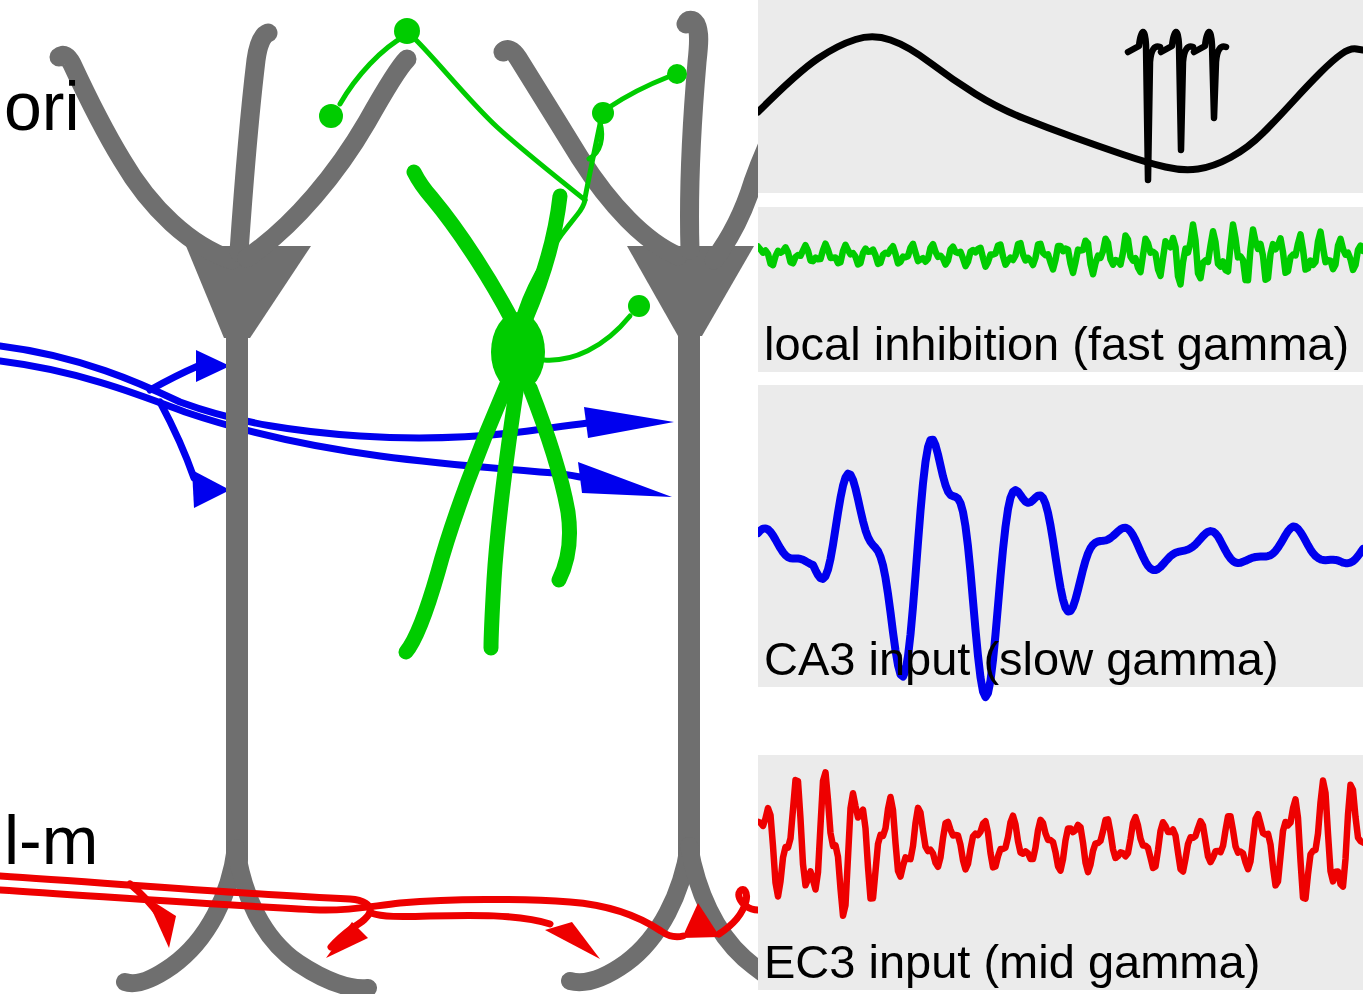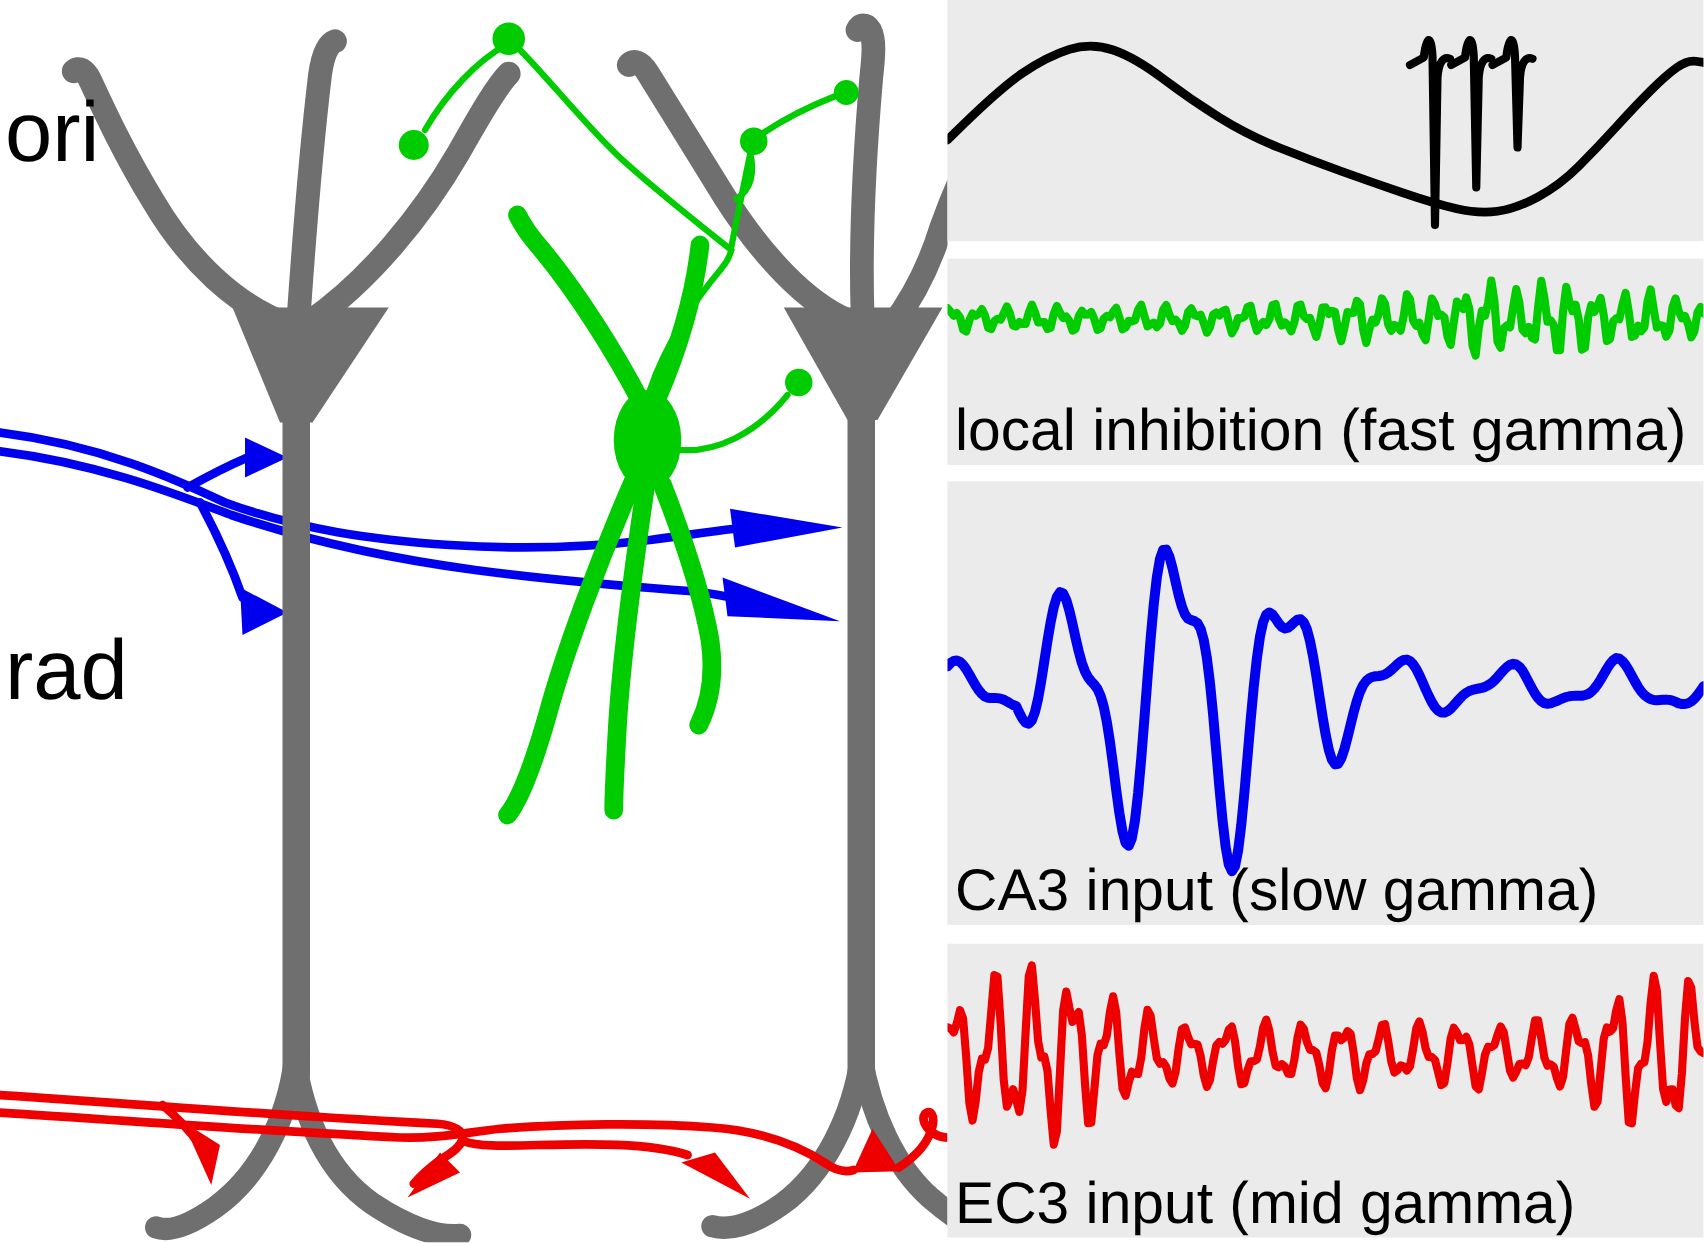--- a/index.html
+++ b/index.html
@@ -15,21 +15,21 @@
   }
   #label-ori{top:72px;}
   #label-pyr{top:242px;}
   #label-rad{top:502px;}
   #label-lm{top:806px;}
   .panel{
     position:absolute;left:758px;width:605px;background:var(--panel,#ebebeb);
   }
   #panel-theta{top:0;height:193px;}
   #panel-fast{top:207px;height:165px;}
-  #panel-slow{top:385px;height:355px;}
+  #panel-slow{top:385px;height:302px;}
   #panel-mid{top:755px;height:235px;}
   .panel svg{position:absolute;left:0;top:0;}
   .trace{fill:none;stroke-linecap:round;stroke-linejoin:round;}
   .panel-label{
     position:absolute;left:6px;bottom:4px;color:var(--text,#000);
     font-size:47px;line-height:1.05;white-space:nowrap;
   }
   .gray-stroke{stroke:var(--gray);fill:none;stroke-linecap:round;stroke-linejoin:round;}
   .gray-fill{fill:var(--gray);stroke:none;}
   .blue-stroke{stroke:var(--blue);fill:none;stroke-linecap:round;stroke-linejoin:round;}
@@ -105,21 +105,21 @@
       <path class="red-stroke" stroke-width="7" d="M 719,934 C 733,925 743,913 746,901 C 748,892 744,887 740,891 C 737,895 740,902 746,906 C 750,909 754,910 758,910"></path>
       <path class="red-stroke" stroke-width="7" d="M 130,884 C 142,894 152,905 160,916"></path>
       <polygon class="red-fill" points="146,897 176,916 169,948"></polygon>
       <polygon class="red-fill" points="352,922 368,938 326,958"></polygon>
       <polygon class="red-fill" points="545,930 572,922 600,959"></polygon>
       <polygon class="red-fill" points="682,938 720,937 698,903"></polygon>
     </g>
   </svg>
 
   <div class="layer-label" id="label-ori">ori</div>
-  <div class="layer-label" id="label-rad">rad</div>
+  <div class="layer-label" id="label-lm">l-m</div>
 
   <div class="panel" id="panel-theta">
     <svg width="605" height="193" viewBox="0 0 605 193">
       <path class="trace" id="trace-theta" stroke="#000000" stroke-width="7" d="M0,112 Q40,72 60,58.5 Q80,45 97.5,39.5 Q115,34 132.5,40 Q150,46 172.5,63 Q195,80 217.5,94 Q240,108 265,118 Q290,128 315,137 Q340,146 365,154.5 Q390,163 407.5,167 Q425,171 440,169 Q455,167 472.5,157.5 Q490,148 505,133 Q520,118 535,101.5 Q550,85 562.5,72.5 Q575,60 583.5,54 Q592,48 598.5,49 L605,50"></path>
       <g id="theta-spikes">
           <path class="trace" stroke="#000000" stroke-width="6.5" d="M370,52 L381,46 C383,28 387,27 388,45 L390,180 L392,62 C393,49 397,45 402,47"></path>
           <path class="trace" stroke="#000000" stroke-width="6.5" d="M403,52 L414,46 C416,28 420,27 421,45 L423,150 L425,62 C426,49 430,45 435,47"></path>
           <path class="trace" stroke="#000000" stroke-width="6.5" d="M436,52 L447,46 C449,28 453,27 454,45 L456,118 L458,62 C459,49 463,45 468,47"></path>
         </g>
     </svg>

